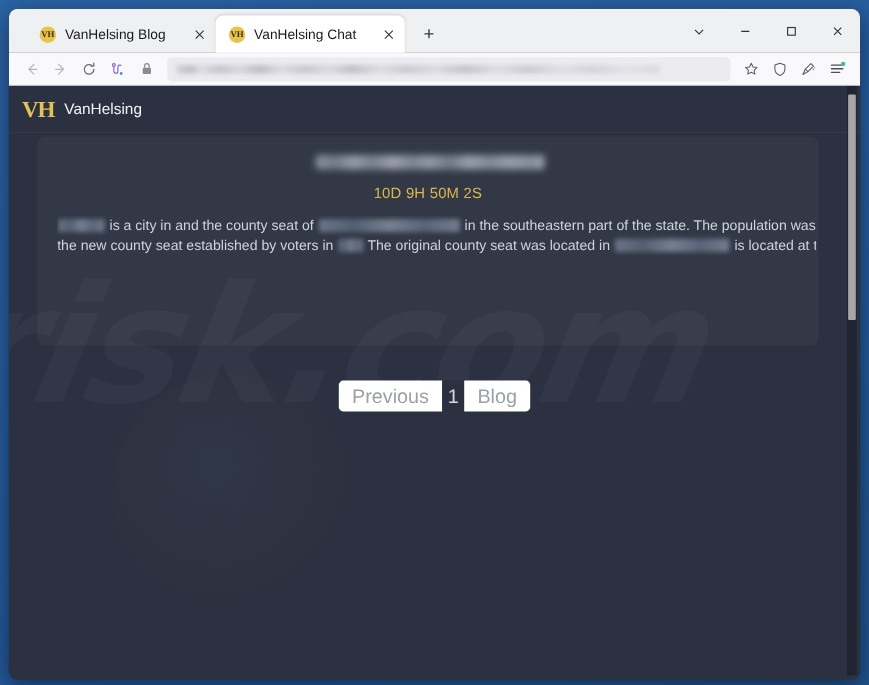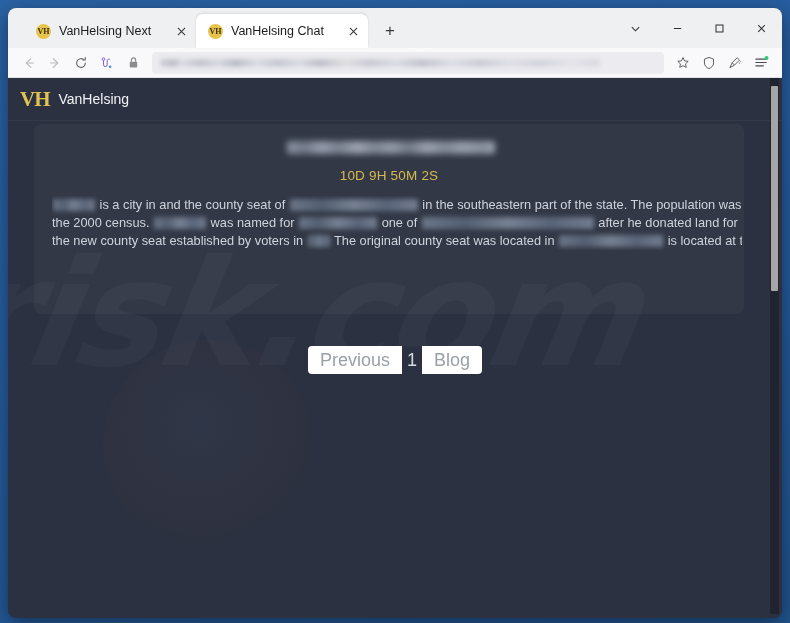--- a/index.html
+++ b/index.html
@@ -272,21 +272,21 @@
 </head>
 <body>
 
 <div id="desktop">
   <div id="window">
 
     <div id="tabstrip">
 
       <div class="tab">
         <span class="favicon">VH</span>
-        <span class="tab-title">VanHelsing Next</span>
+        <span class="tab-title">VanHelsing Blog</span>
         <span class="tab-close">
           <svg width="9" height="9" viewBox="0 0 10 10">
               <path d="M1 1 L9 9 M9 1 L1 9" stroke="currentColor" stroke-width="1.2" fill="none"></path>
             </svg>
         </span>
       </div>
 
       <div class="tab active">
         <span class="favicon">VH</span>
         <span class="tab-title">VanHelsing Chat</span>
@@ -393,21 +393,20 @@
       <div id="siteheader">
         <span id="brandmark">VH</span>
         <span id="brandname">VanHelsing</span>
       </div>
 
       <div id="card">
         <div id="posttitle-blur"></div>
         <div id="countdown">10D 9H 50M 2S</div>
         <div id="posttext">
             <div class="line"><span class="redact" style="width: 42px;"></span> is a city in and the county seat of <span class="redact" style="width: 128px;"></span> in the southeastern part of the state. The population was  at</div>
-            <div class="line">the 2000 census. <span class="redact" style="width: 52px;"></span> was named for <span class="redact" style="width: 78px;"></span> one of <span class="redact" style="width: 172px;"></span> after he donated land for</div>
             <div class="line">the new county seat established by voters in <span class="redact" style="width: 22px;"></span> The original county seat was located in <span class="redact" style="width: 104px;"></span> is located at the inter</div>
           </div>
       </div>
 
       <div id="pagination">
         <div class="pg edge first">Previous</div>
         <div class="pg num">1</div>
         <div class="pg edge last">Blog</div>
       </div>
 

